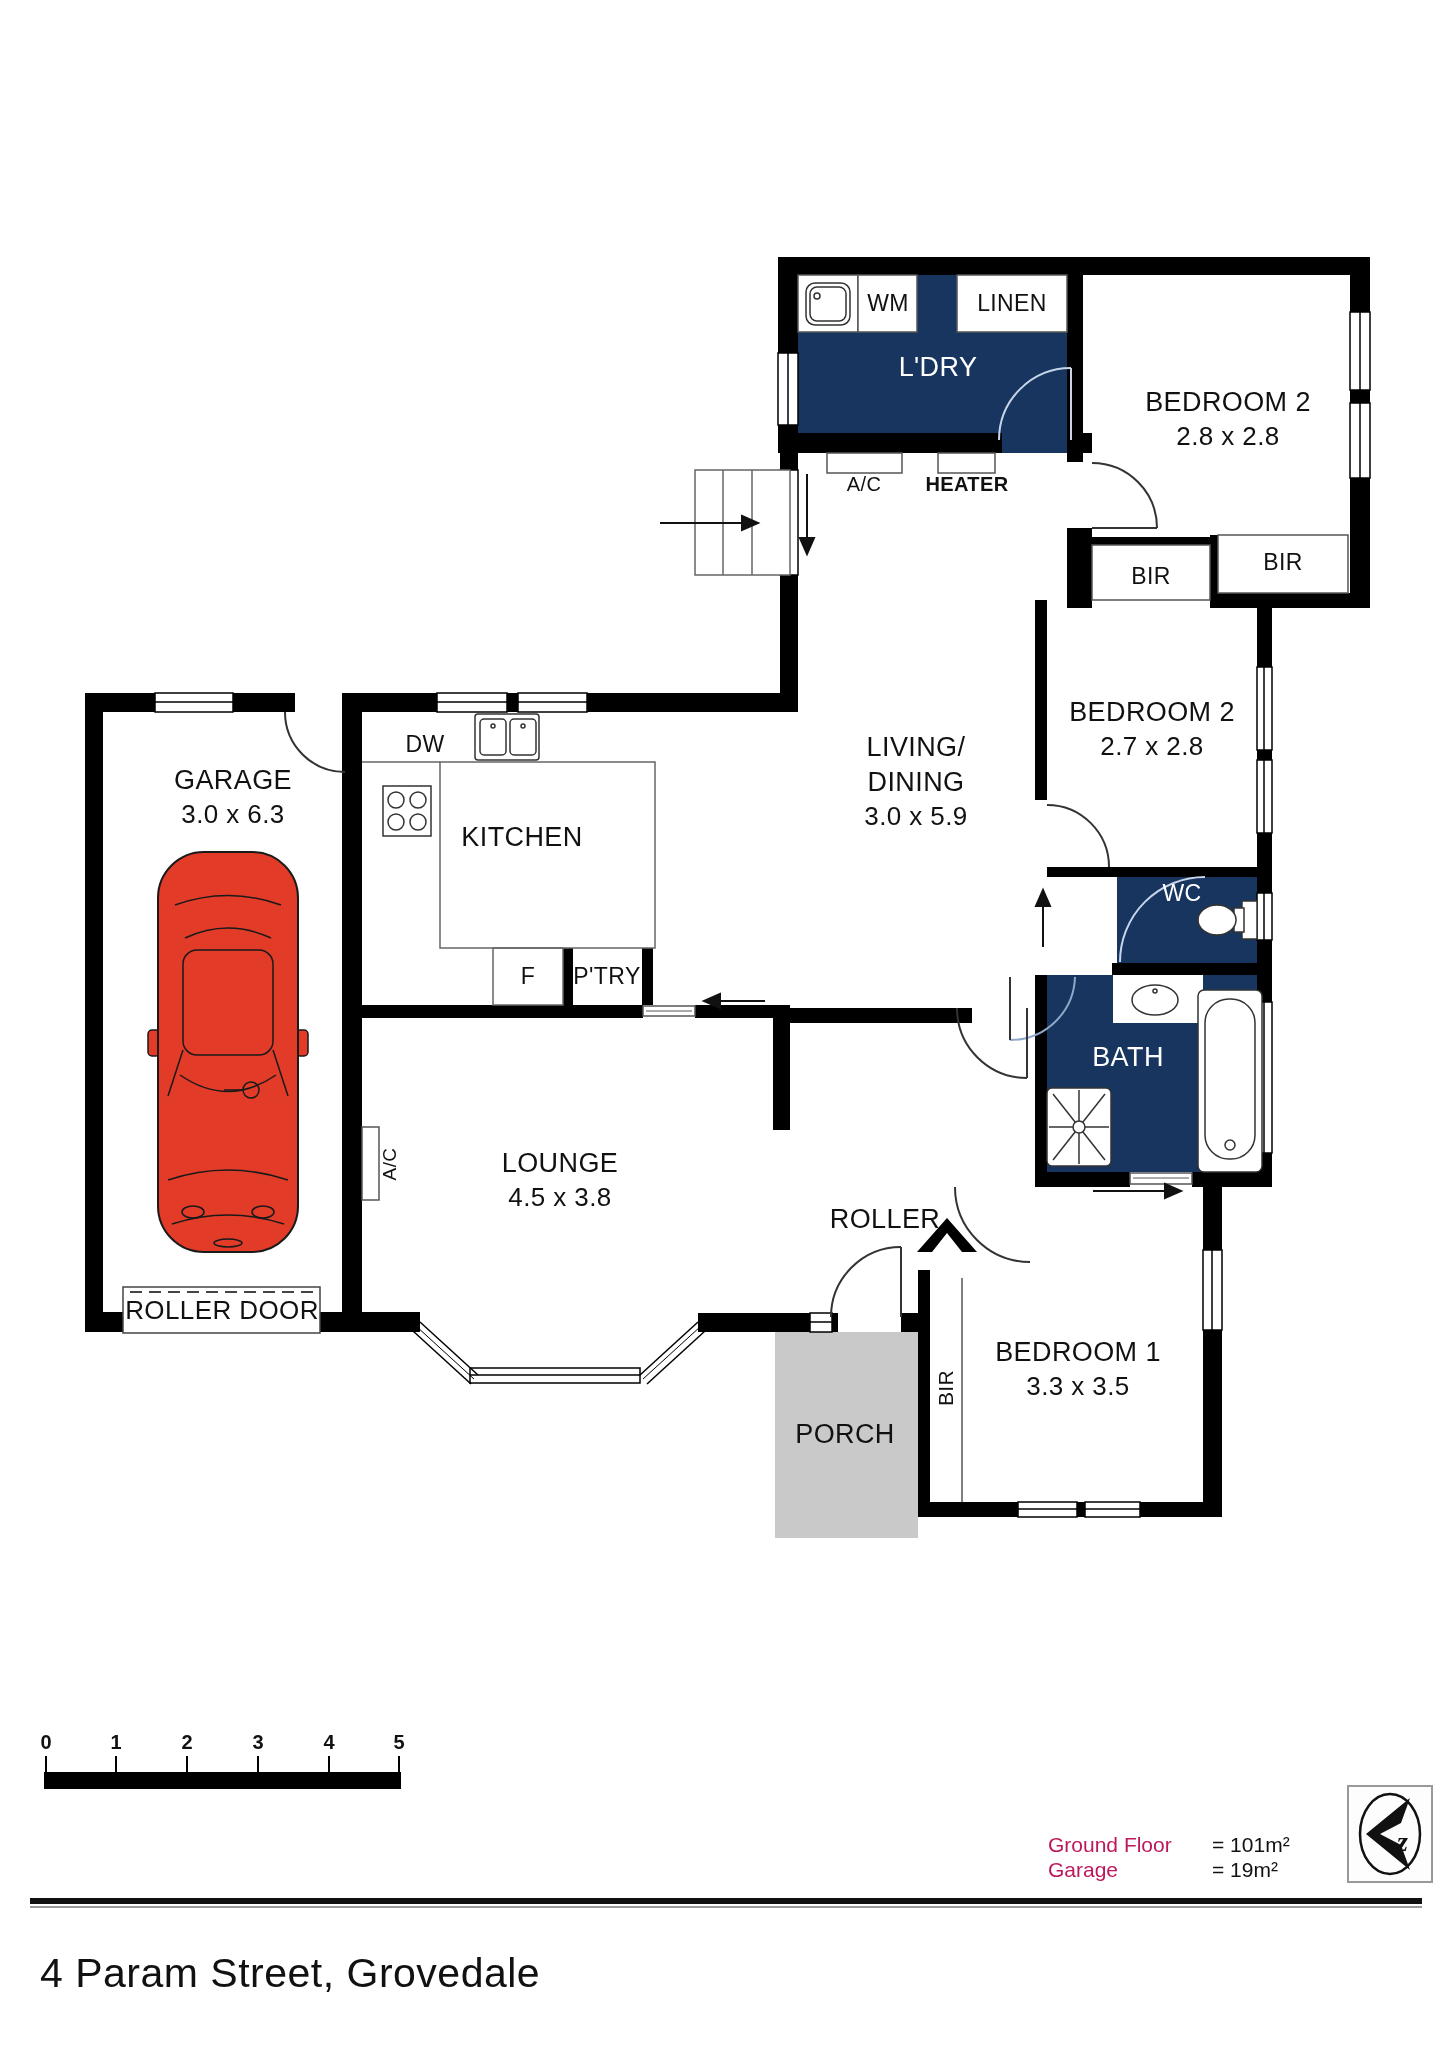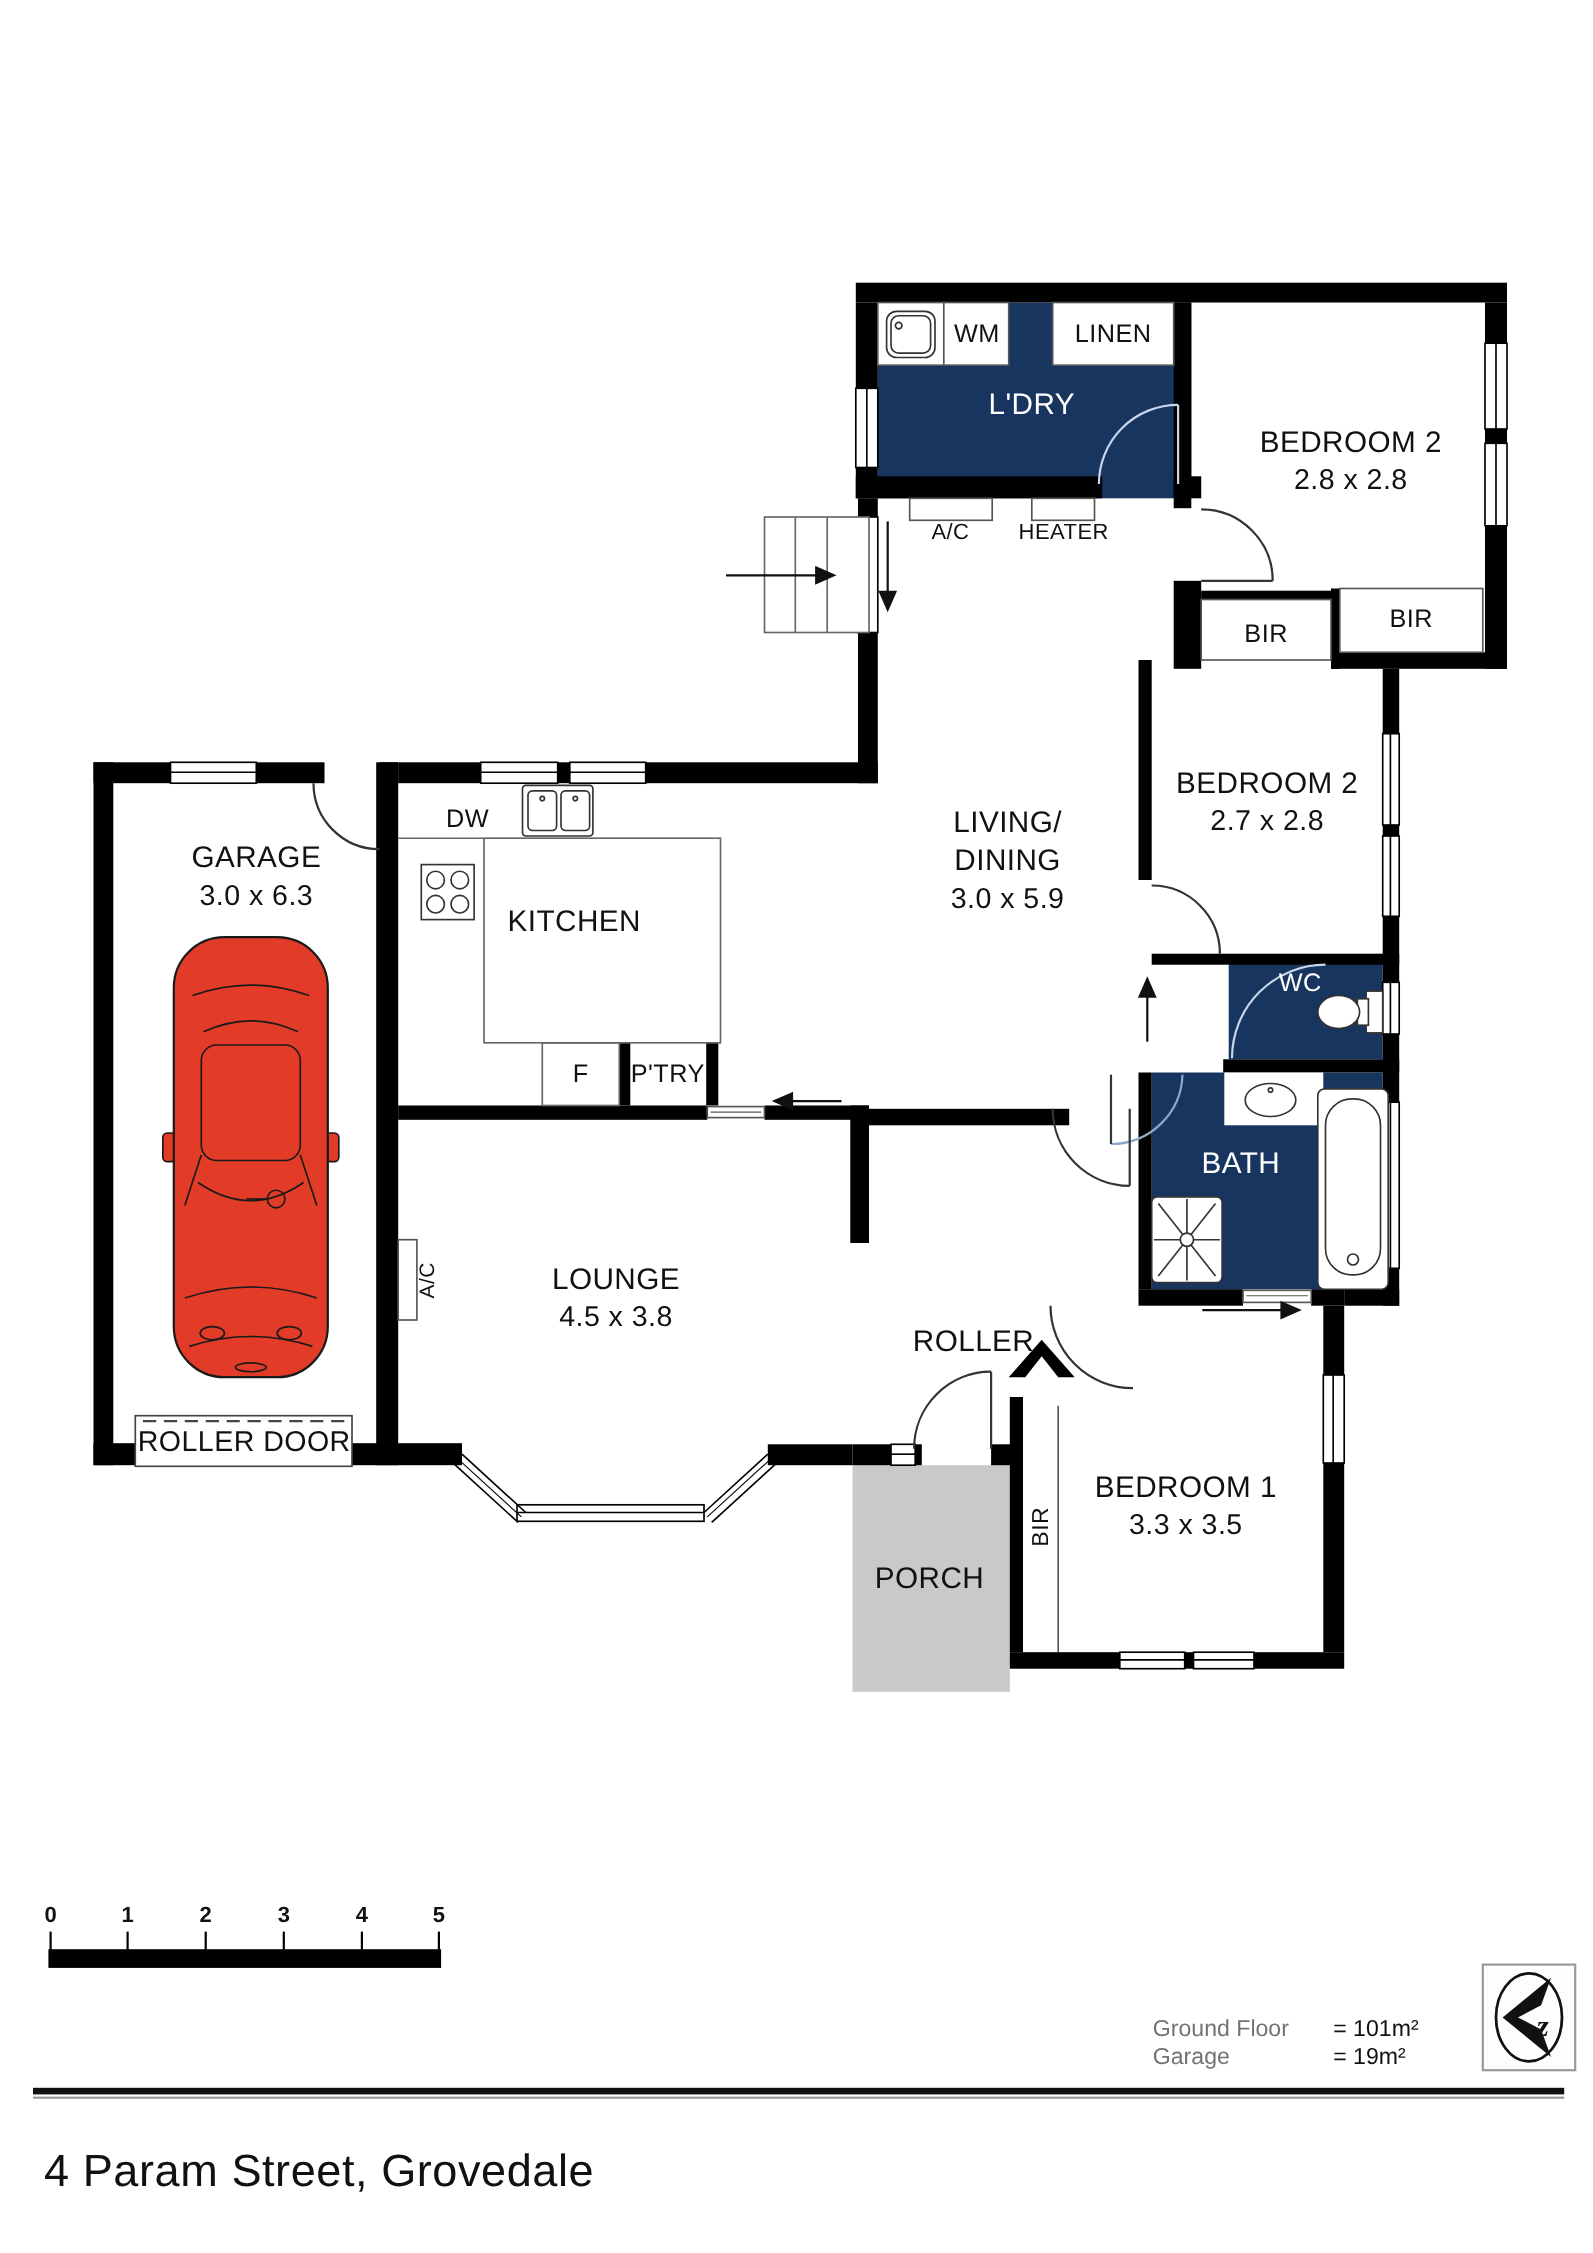--- a/index.html
+++ b/index.html
@@ -8,21 +8,21 @@
   #plan-svg{position:absolute;left:0;top:0;}
   .lbl{position:absolute;transform:translate(-50%,-50%);color:#111;text-align:center;
        white-space:nowrap;letter-spacing:.4px;line-height:1.3;}
   .lbl .ln{display:block;}
   .white{color:#fff;}
   .rot{transform:translate(-50%,-50%) rotate(-90deg);}
   .f27{font-size:27px;} .f26{font-size:26px;} .f25{font-size:26px;}
   .f23{font-size:23px;} .f21{font-size:21px;} .f20{font-size:20px;} .f19{font-size:19px;}
   .tick-num{position:absolute;transform:translate(-50%,-50%);font-size:20px;font-weight:700;color:#111;}
   #disclaimer{position:absolute;left:45px;top:1800px;width:600px;font-size:19px;line-height:24px;color:#111;}
-  .area-name{position:absolute;font-size:21px;color:#737373;}
+  .area-name{position:absolute;font-size:21px;color:#be185d;}
   .area-val{position:absolute;font-size:21px;color:#111;text-align:center;}
   #address{position:absolute;left:40px;top:1950px;font-size:41px;color:#111;letter-spacing:.5px;}
 </style>
 </head>
 <body>
 
 <div id="canvas">
 
 <svg id="plan-svg" width="1448" height="2048" viewBox="0 0 1448 2048">
 
@@ -330,21 +330,21 @@
 <div class="lbl white f27" style="left:938px;top:368px;">L'DRY</div>
 <div class="lbl f23" style="left:888px;top:304px;">WM</div>
 <div class="lbl f23" style="left:1012px;top:304px;">LINEN</div>
 
 <div class="lbl f27" style="left:1228px;top:419px;">
   <span class="ln">BEDROOM 2</span>
   <span class="ln f26">2.8 x 2.8</span>
 </div>
 
 <div class="lbl f20" style="left:864px;top:484px;">A/C</div>
-<div class="lbl f20" style="left:967px;top:484px;">HEATER</div>
+<div class="lbl f20" style="left:967px;top:484px;font-weight:bold;">HEATER</div>
 <div class="lbl f23" style="left:1151px;top:577px;">BIR</div>
 <div class="lbl f23" style="left:1283px;top:563px;">BIR</div>
 
 <div class="lbl f27" style="left:1152px;top:729px;">
   <span class="ln">BEDROOM 2</span>
   <span class="ln f26">2.7 x 2.8</span>
 </div>
 
 <div class="lbl white f23" style="left:1182px;top:894px;">WC</div>
 

